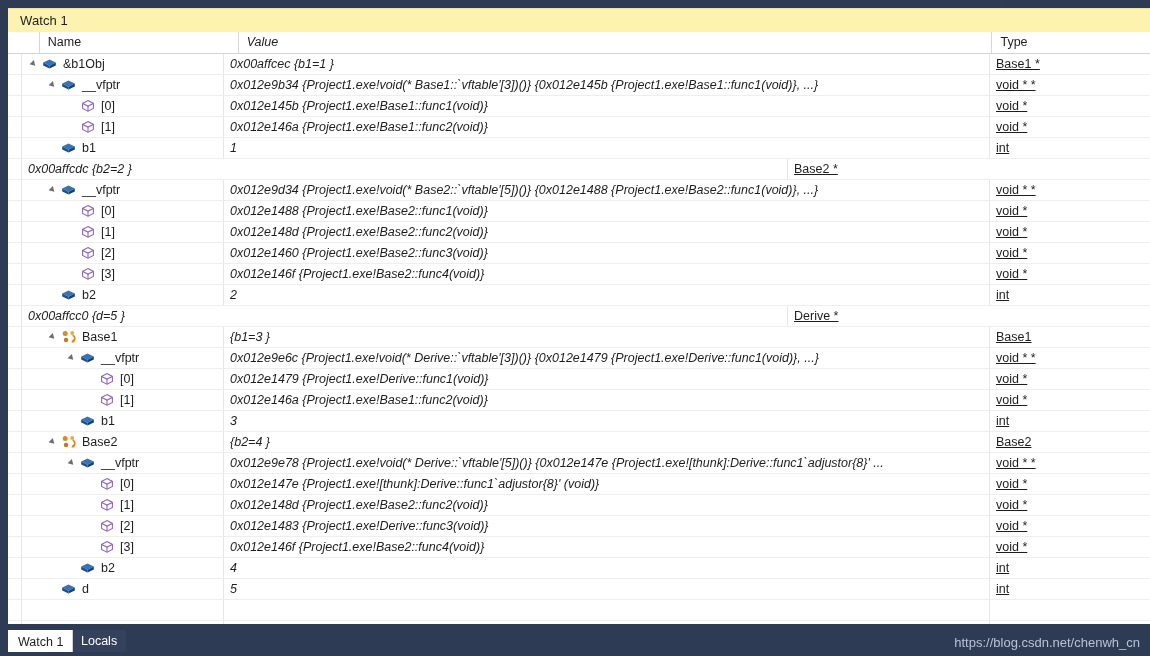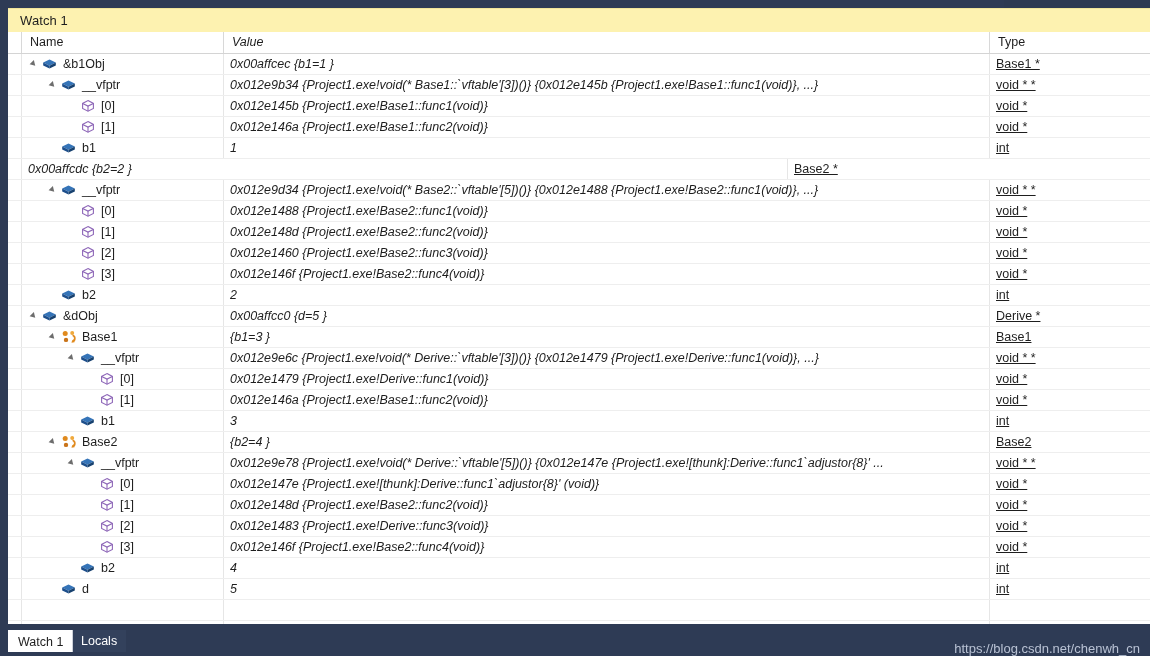--- a/index.html
+++ b/index.html
@@ -54,20 +54,21 @@
     overflow: hidden;
   }
 
   
   #grid-header {
     display: flex;
     height: 22px;
     background: #ffffff;
     border-bottom: 1px solid #d4d4d4;
     box-sizing: border-box;
+    padding-left: 18px;
   }
   #grid-header .hcell {
     box-sizing: border-box;
     padding-left: 8px;
     line-height: 21px;
     font-size: 12.5px;
     color: #1e1e1e;
     border-right: 1px solid #d8d8d8;
     overflow: hidden;
     white-space: nowrap;
@@ -167,21 +168,21 @@
     border: 1px solid #ffffff;
   }
   .tab.inactive {
     left: 72px;
     background: #44527044;
     color: #ffffff;
   }
   #watermark {
     position: absolute;
     right: 10px;
-    bottom: 0;
+    bottom: 6px;
     font-size: 13px;
     color: #b9c2d4;
     white-space: nowrap;
   }
 </style>
 </head>
 <body>
 
 <div id="app">
 
@@ -398,32 +399,20 @@
                 <path d="M13.8 4.6 L13.8 7.4 L7.5 10.6 L7.5 7.8 Z" fill="#17416f"></path>
               </svg>
             </span>
             <span class="nm">b2</span>
           </div>
           <div class="cell col-value">2</div>
           <div class="cell col-type">int</div>
         </div>
         <div class="row">
           <div class="cell col-gutter"></div>
-          <div class="cell col-name">
-            <span class="indent" style="width: 6px;"></span>
-            <span class="expander open"></span>
-            <span class="icon">
-              <svg width="15" height="13" viewBox="0 0 15 13">
-                <path d="M1.2 4.6 L7.5 1.4 L13.8 4.6 L7.5 7.8 Z" fill="#3574b8"></path>
-                <path d="M1.2 4.6 L1.2 7.4 L7.5 10.6 L7.5 7.8 Z" fill="#1d4f8c"></path>
-                <path d="M13.8 4.6 L13.8 7.4 L7.5 10.6 L7.5 7.8 Z" fill="#17416f"></path>
-              </svg>
-            </span>
-            <span class="nm">&amp;dObj</span>
-          </div>
           <div class="cell col-value">0x00affcc0 {d=5 }</div>
           <div class="cell col-type">Derive *</div>
         </div>
         <div class="row">
           <div class="cell col-gutter"></div>
           <div class="cell col-name">
             <span class="indent" style="width: 25px;"></span>
             <span class="expander open"></span>
             <span class="icon">
               <svg width="16" height="14" viewBox="0 0 16 14">

